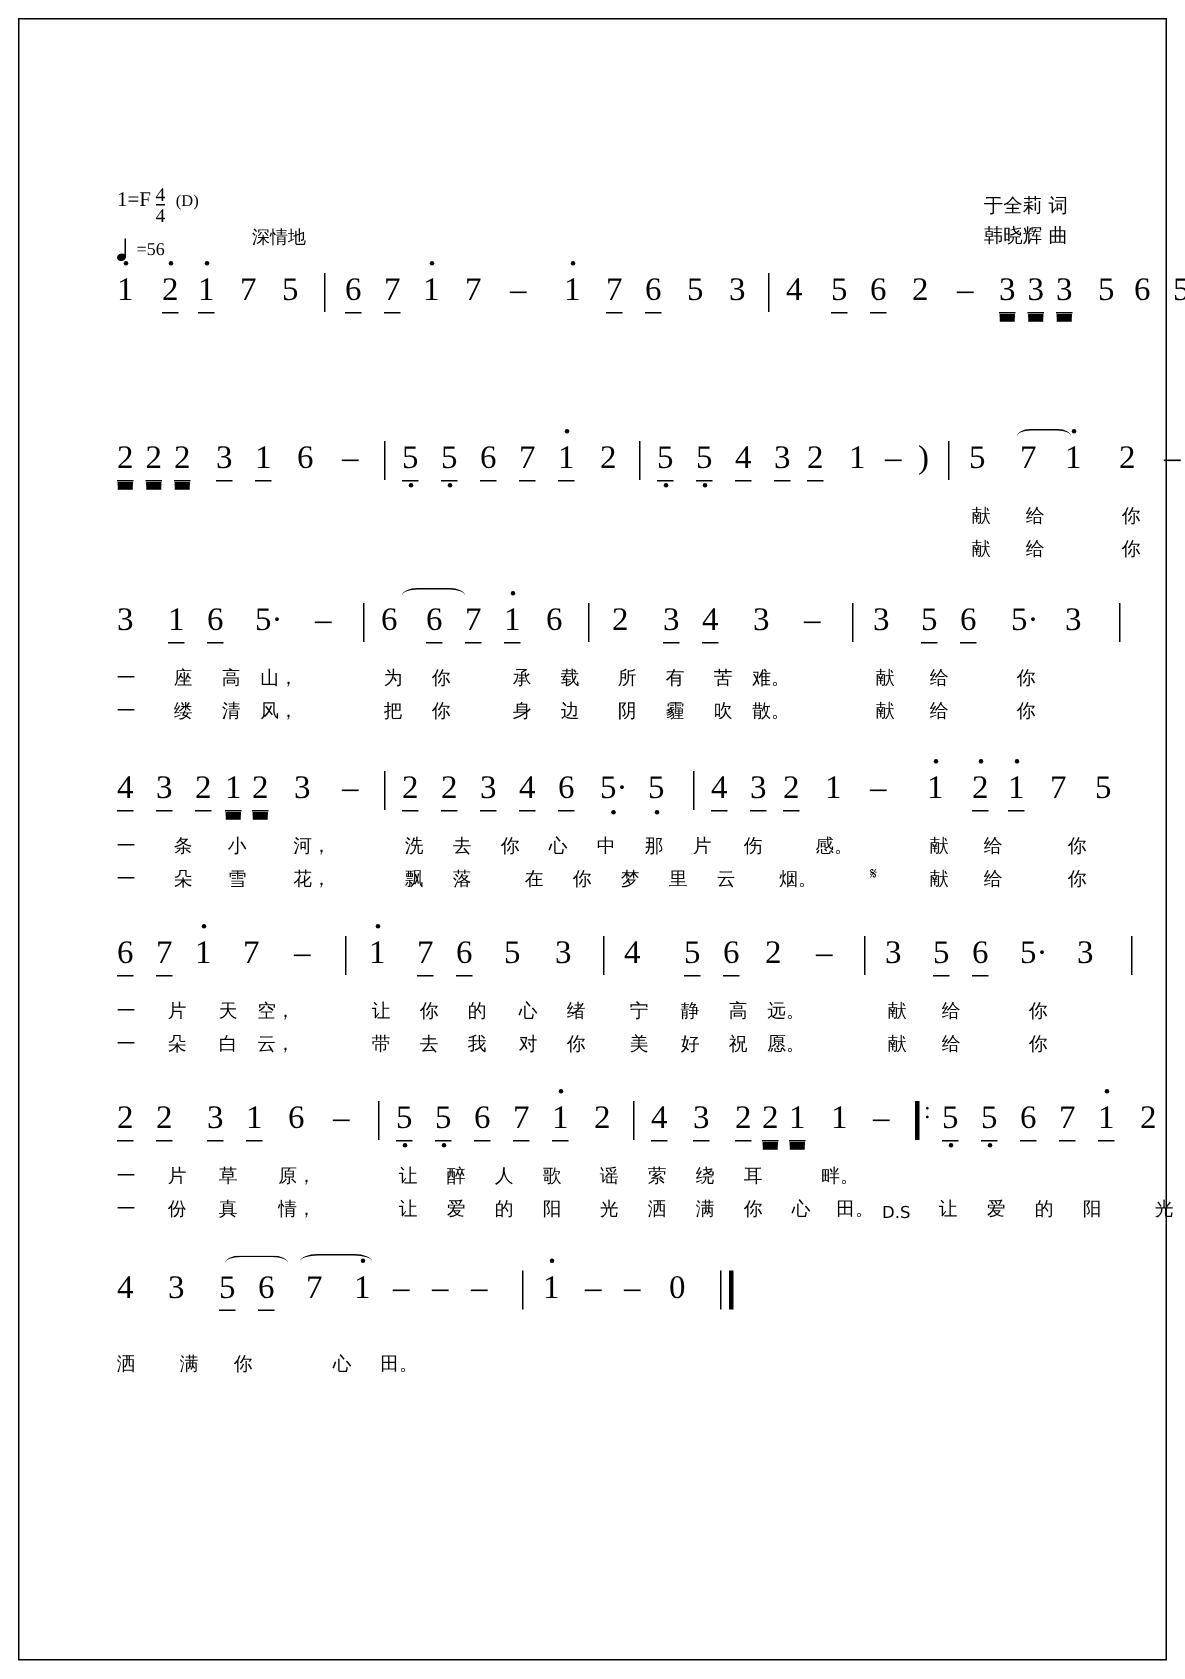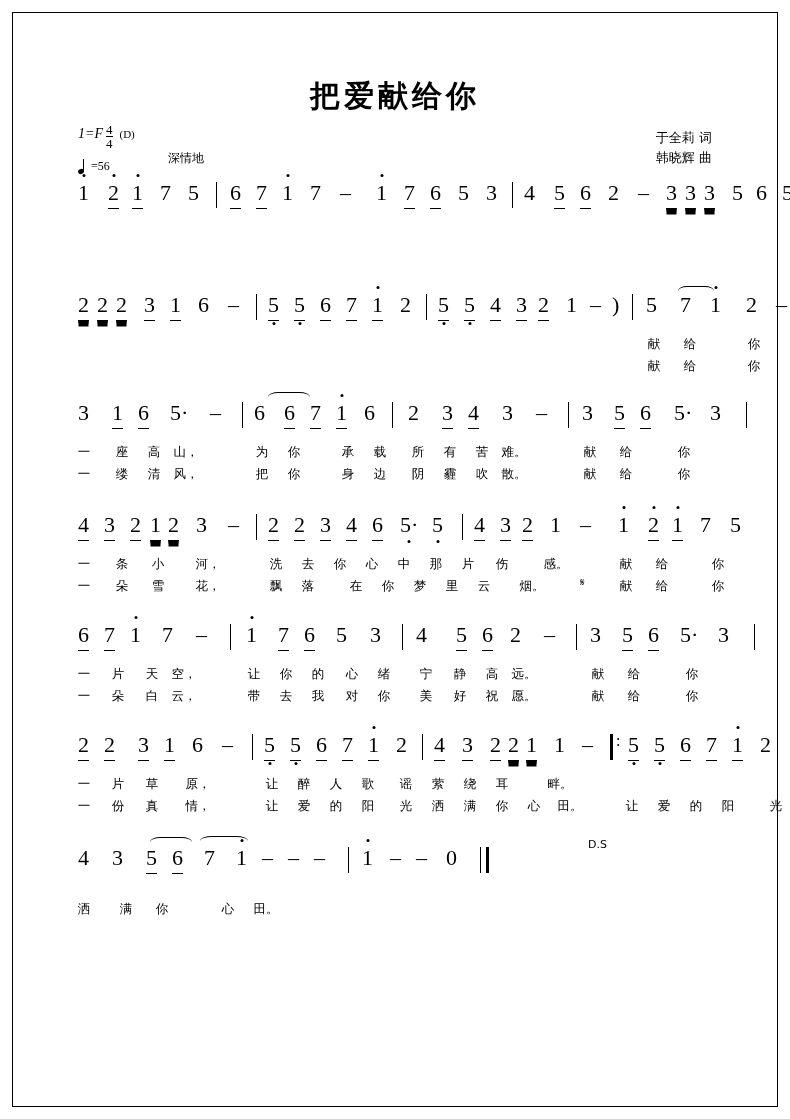--- a/index.html
+++ b/index.html
@@ -47,21 +47,21 @@
     left: 78px;
     top: 126px;
     font-size: 13px;
     font-family: "Liberation Serif", serif;
   }
   .key-row {
     display: flex;
     align-items: flex-start;
     gap: 3px;
   }
-  .key-sig { font-size: 14px; font-style: italic; }
+  .key-sig { font-size: 14px; }
   .time-sig {
     display: inline-block;
     text-align: center;
     line-height: 1.0;
     font-size: 13px;
     position: relative;
     top: -3px;
   }
   .time-sig .num { display: block; }
   .time-sig .den { display: block; border-top: 1px solid #000; }
@@ -200,21 +200,20 @@
     font-size: 11px;
     font-family: "DejaVu Sans", sans-serif;
   }
 </style>
 </head>
 <body>
 
 <div class="page">
   <div class="border-frame"></div>
 
-  <div class="title">把爱献给你</div>
 
   <div class="meta-left">
     <div class="key-row">
       <span class="key-sig">1=F</span>
       <span class="time-sig">
         <span class="num">4</span>
         <span class="den">4</span>
       </span>
       <span class="paren-d">(D)</span>
     </div>
@@ -566,21 +565,21 @@
       <span class="ly" style="left:202px;">让</span>
       <span class="ly" style="left:234px;">爱</span>
       <span class="ly" style="left:266px;">的</span>
       <span class="ly" style="left:298px;">阳</span>
       <span class="ly" style="left:336px;">光</span>
       <span class="ly" style="left:368px;">洒</span>
       <span class="ly" style="left:400px;">满</span>
       <span class="ly" style="left:432px;">你</span>
       <span class="ly" style="left:464px;">心</span>
       <span class="ly" style="left:500px;">田。</span>
-      <span class="dsmark" style="left:518px; top:4px;margin-top:36px;">D.S</span>
+      <span class="dsmark" style="left:518px; top:4px;">D.S</span>
       <span class="ly" style="left:562px;">让</span>
       <span class="ly" style="left:594px;">爱</span>
       <span class="ly" style="left:626px;">的</span>
       <span class="ly" style="left:658px;">阳</span>
       <span class="ly" style="left:706px;">光</span>
     </div>
   </div>
 
   <div class="system" style="top:845px;">
     <div class="notes">

